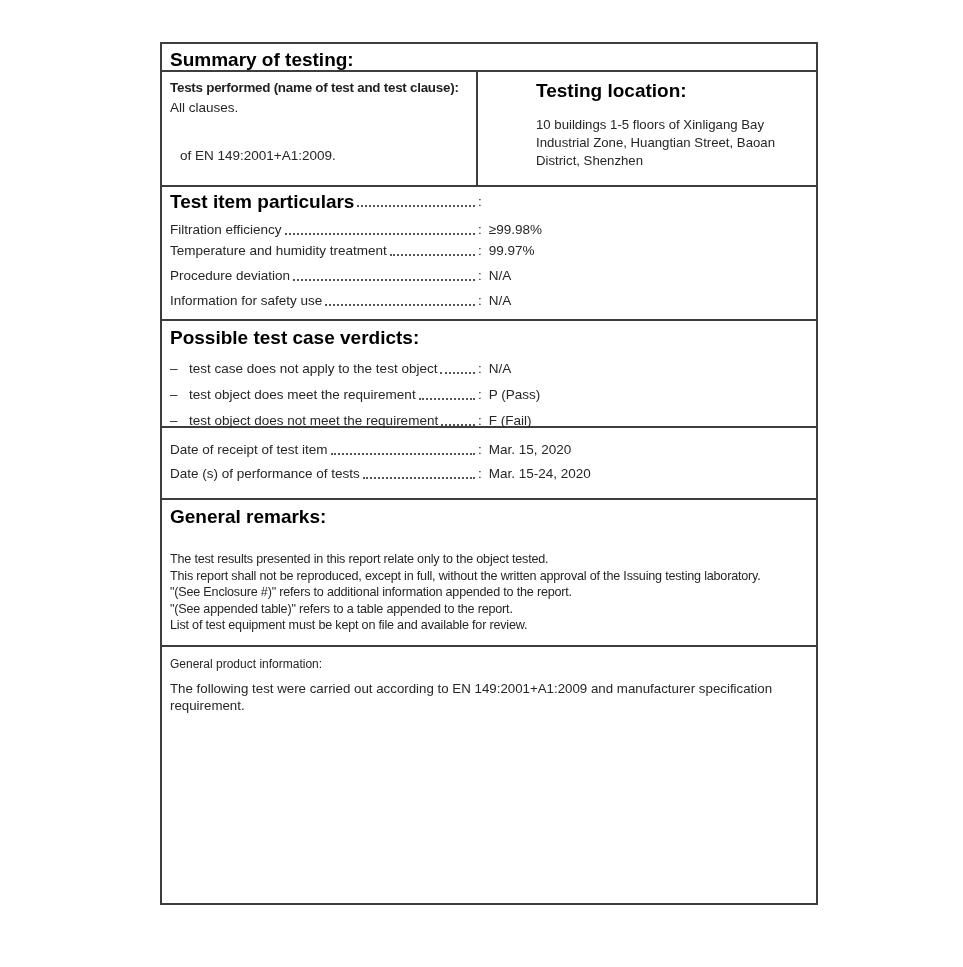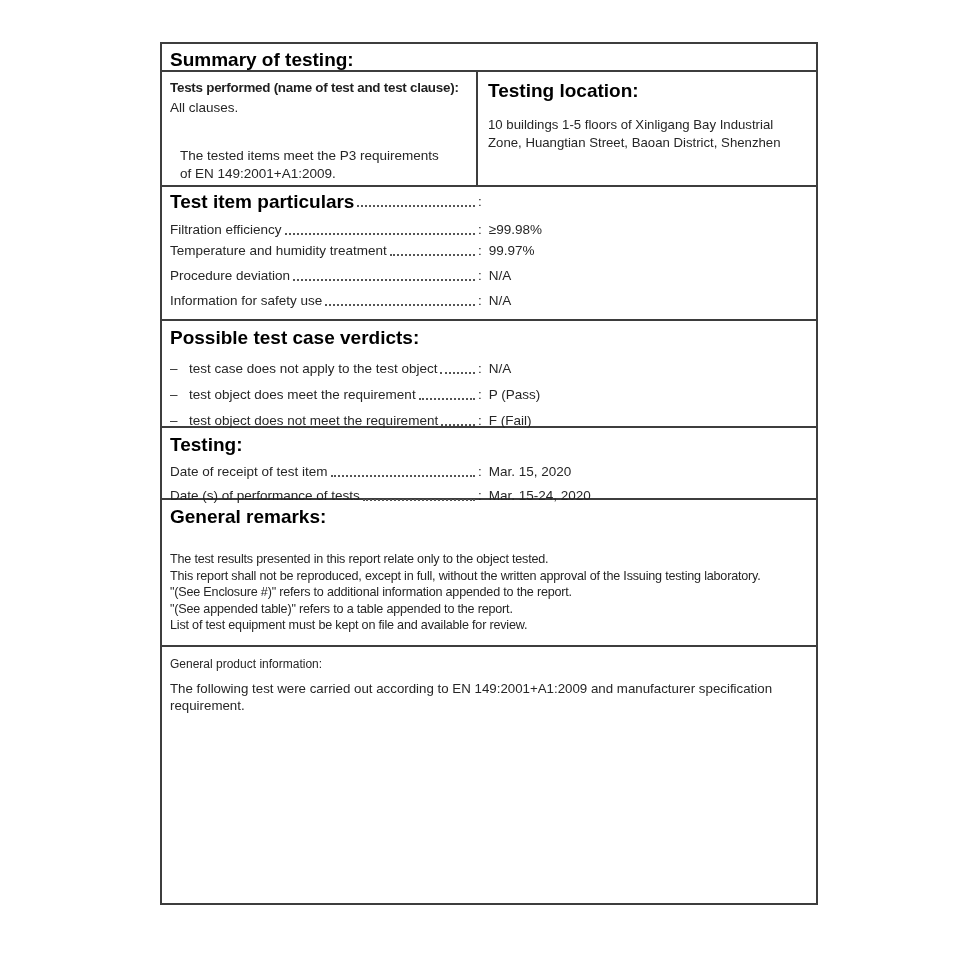--- a/index.html
+++ b/index.html
@@ -28,21 +28,21 @@
   .r6 { height: 147px; }
   .r7 { flex: 1 1 auto; padding-top: 10px; }
 
   .hd { font-weight: bold; font-size: 19px; color: #000000; }
 
   
   .cell-left {
     width: 327px; border-right: 2px solid #3d3d3d;
     padding: 8px 6px 6px 8px;
   }
-  .cell-right { flex: 1 1 auto; padding: 8px 18px 6px 10px; }
+  .cell-right { flex: 1 1 auto; padding: 8px 18px 6px 10px; margin-left: 48px; }
   .cell-title { font-weight: bold; font-size: 13.4px; letter-spacing: -0.25px; white-space: nowrap; color: #1f1f1f; }
   .cell-line1 { margin-top: 5px; font-size: 13.5px; }
   .cell-para { margin-top: 32px; padding-left: 10px; font-size: 13.5px; line-height: 18px; width: 300px; }
   .addr { margin-top: 14px; font-size: 13.2px; line-height: 18px; }
 
   
   .leadrow { display: flex; align-items: flex-end; font-size: 13.5px; line-height: 17px; }
   .lead-left { flex: 0 0 308px; display: flex; align-items: flex-end; justify-content: flex-end; }
   .dlabel { white-space: nowrap; }
   .leader {
@@ -73,21 +73,20 @@
 
   <div class="row r1">
     <div class="hd">Summary of testing:</div>
   </div>
 
   <div class="row r2">
     <div class="cell-left">
       <div class="cell-title">Tests performed (name of test and test clause):</div>
       <div class="cell-line1">All clauses.</div>
       <div class="cell-para">
-        <div>The tested items meet the P3 requirements</div>
         <div>of EN 149:2001+A1:2009.</div>
       </div>
     </div>
     <div class="cell-right">
       <div class="hd">Testing location:</div>
       <div class="addr">10 buildings 1-5 floors of Xinligang Bay Industrial Zone, Huangtian Street, Baoan District, Shenzhen</div>
     </div>
   </div>
 
   <div class="row r3">
@@ -164,21 +163,20 @@
         <span class="bullet">–</span>
         <span class="dlabel">test object does not meet the requirement</span>
         <span class="leader"></span>
       </div>
       <span class="colon">:</span>
       <span class="dvalue">F (Fail)</span>
     </div>
   </div>
 
   <div class="row r5">
-    <div class="hd">Testing:</div>
 
     <div class="leadrow mt7">
       <div class="lead-left">
         <span class="dlabel">Date of receipt of test item</span>
         <span class="leader"></span>
       </div>
       <span class="colon">:</span>
       <span class="dvalue">Mar. 15, 2020</span>
     </div>
 

